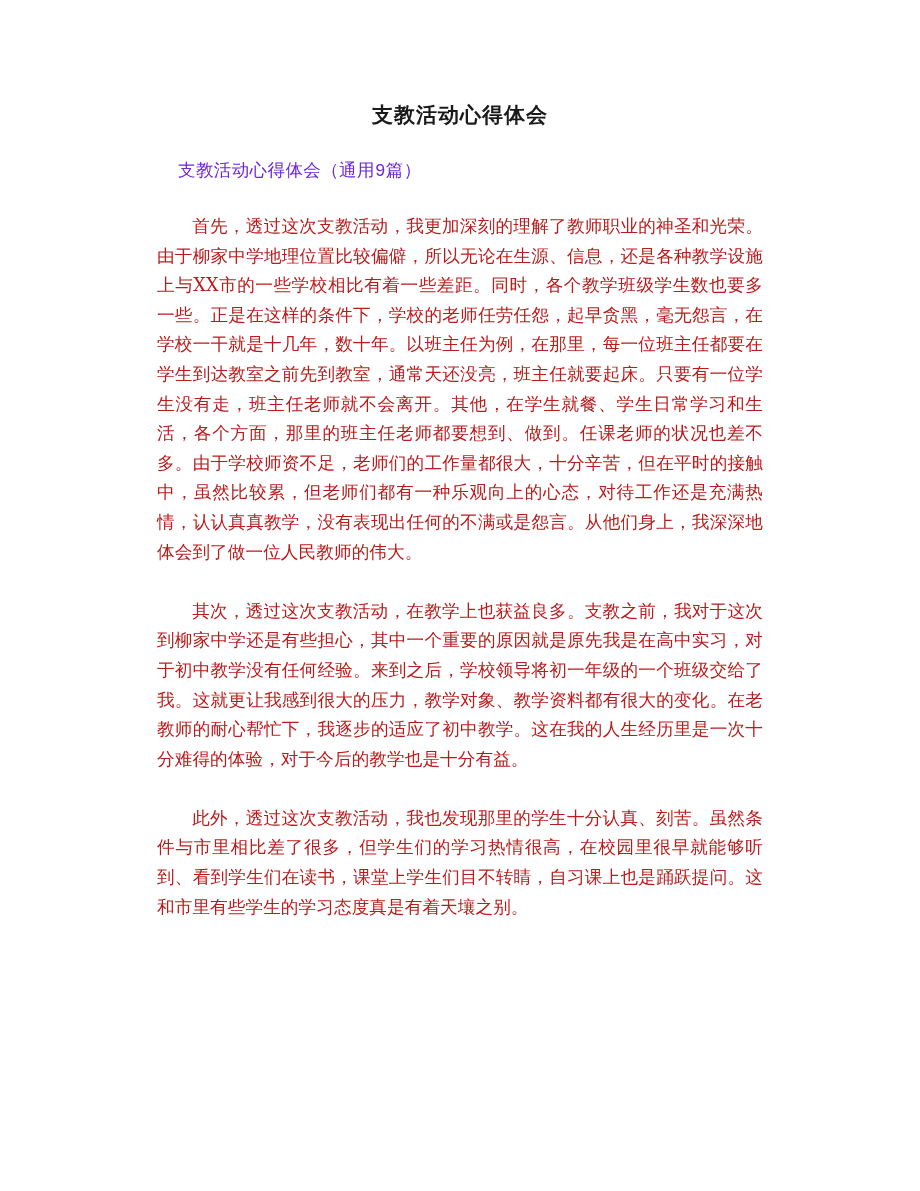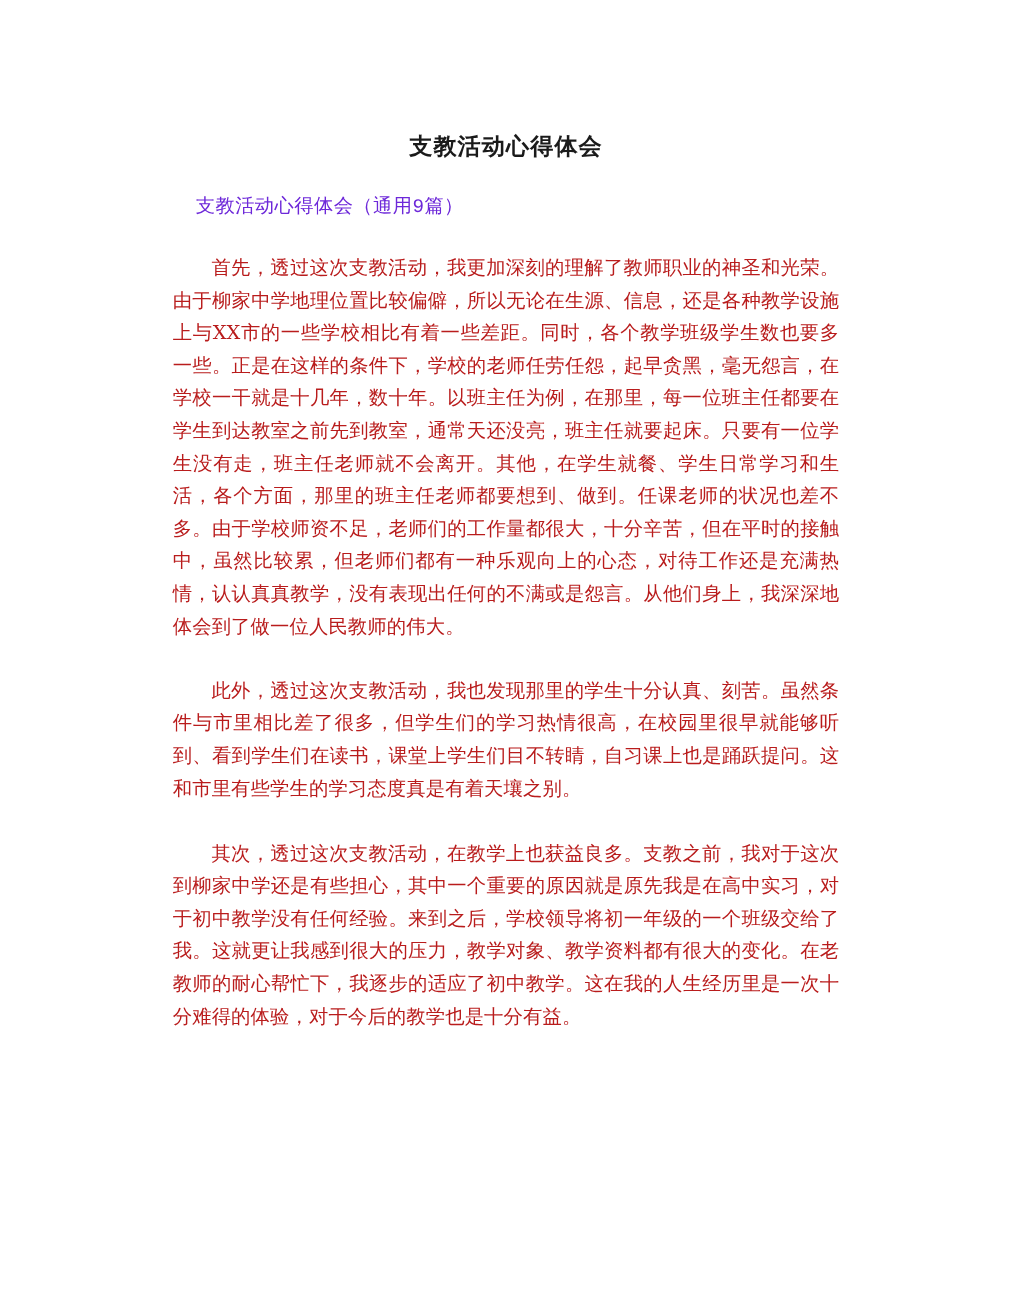--- a/index.html
+++ b/index.html
@@ -10,21 +10,20 @@
   body {
     font-family: "DejaVu Serif", "Liberation Serif", serif;
   }
   .page {
     position: relative;
     width: 920px;
     height: 1120px;
     background: #ffffff;
     overflow: hidden;
     box-sizing: border-box;
-    margin-top: 18px;
   }
   .doc-body {
     position: absolute;
     left: 157px;
     top: 96px;
     width: 606px;
   }
   .doc-title {
     font-size: 21px;
     font-weight: bold;
@@ -74,18 +73,18 @@
 <div class="page">
   <div class="doc-body">
 
     <h1 class="doc-title">支教活动心得体会</h1>
 
     <p class="subtitle">支教活动心得体会（通用9篇）</p>
 
 
     <div class="para-block">
       <p class="para">首先，透过这次支教活动，我更加深刻的理解了教师职业的神圣和光荣。由于柳家中学地理位置比较偏僻，所以无论在生源、信息，还是各种教学设施上与XX市的一些学校相比有着一些差距。同时，各个教学班级学生数也要多一些。正是在这样的条件下，学校的老师任劳任怨，起早贪黑，毫无怨言，在学校一干就是十几年，数十年。以班主任为例，在那里，每一位班主任都要在学生到达教室之前先到教室，通常天还没亮，班主任就要起床。只要有一位学生没有走，班主任老师就不会离开。其他，在学生就餐、学生日常学习和生活，各个方面，那里的班主任老师都要想到、做到。任课老师的状况也差不多。由于学校师资不足，老师们的工作量都很大，十分辛苦，但在平时的接触中，虽然比较累，但老师们都有一种乐观向上的心态，对待工作还是充满热情，认认真真教学，没有表现出任何的不满或是怨言。从他们身上，我深深地体会到了做一位人民教师的伟大。</p>
+      <p class="para">其次，透过这次支教活动，在教学上也获益良多。支教之前，我对于这次到柳家中学还是有些担心，其中一个重要的原因就是原先我是在高中实习，对于初中教学没有任何经验。来到之后，学校领导将初一年级的一个班级交给了我。这就更让我感到很大的压力，教学对象、教学资料都有很大的变化。在老教师的耐心帮忙下，我逐步的适应了初中教学。这在我的人生经历里是一次十分难得的体验，对于今后的教学也是十分有益。</p>
       <p class="para">此外，透过这次支教活动，我也发现那里的学生十分认真、刻苦。虽然条件与市里相比差了很多，但学生们的学习热情很高，在校园里很早就能够听到、看到学生们在读书，课堂上学生们目不转睛，自习课上也是踊跃提问。这和市里有些学生的学习态度真是有着天壤之别。</p>
-      <p class="para">其次，透过这次支教活动，在教学上也获益良多。支教之前，我对于这次到柳家中学还是有些担心，其中一个重要的原因就是原先我是在高中实习，对于初中教学没有任何经验。来到之后，学校领导将初一年级的一个班级交给了我。这就更让我感到很大的压力，教学对象、教学资料都有很大的变化。在老教师的耐心帮忙下，我逐步的适应了初中教学。这在我的人生经历里是一次十分难得的体验，对于今后的教学也是十分有益。</p>
     </div>
 
   </div>
 </div>
 
 </body></html>

